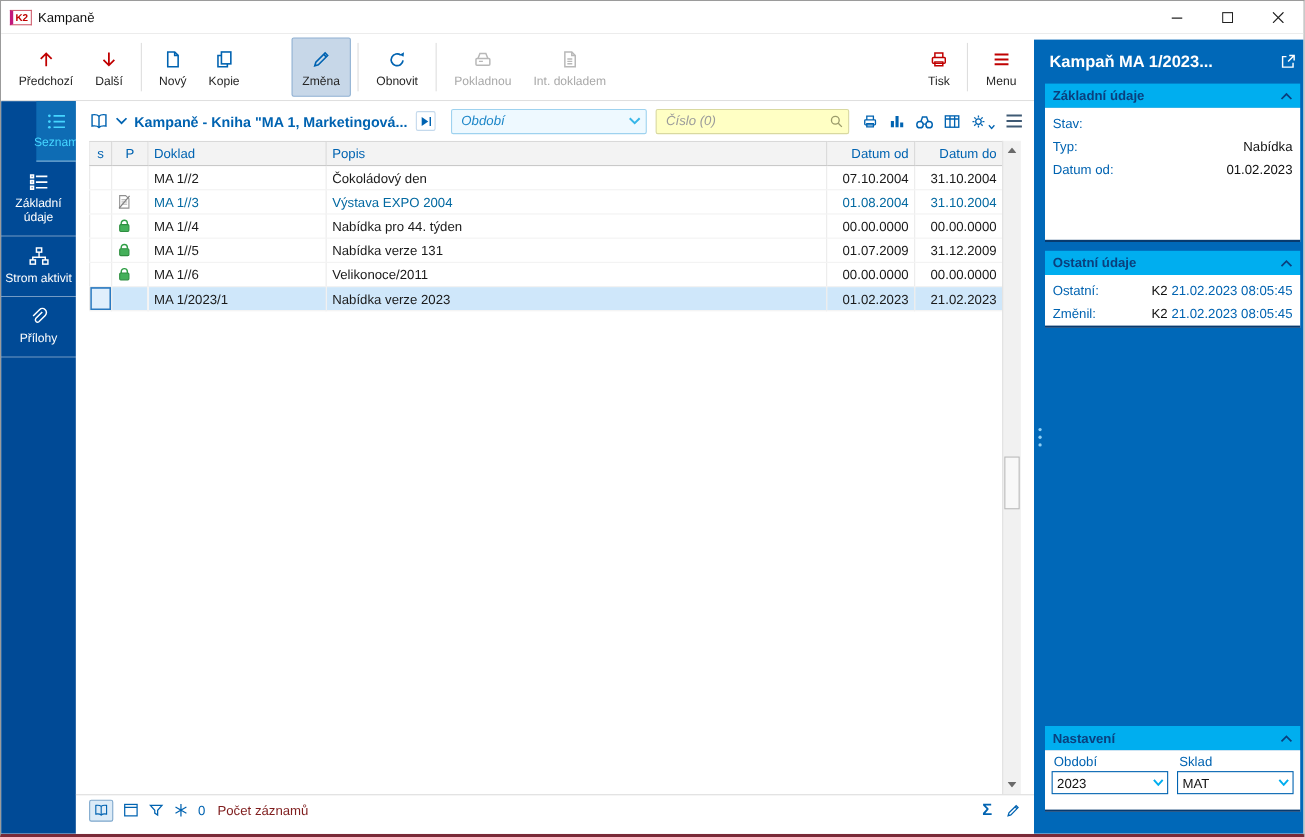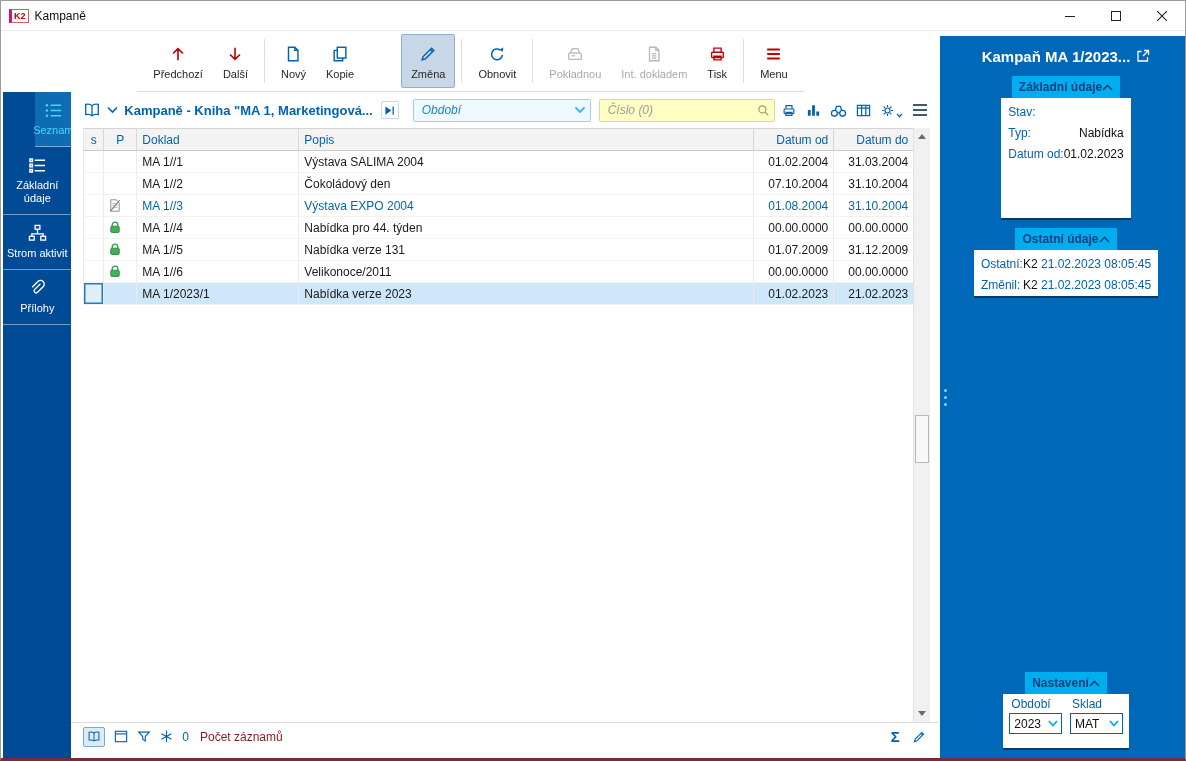--- a/index.html
+++ b/index.html
@@ -33,21 +33,21 @@
   .tbtn.red .ticon{color:var(--accent-red);}
   .tbtn.blue .ticon{color:var(--accent-blue);}
   .tbtn.active{background:#c7d7e8;border-color:#8fb0d2;margin-left:37px;}
   .tbtn.disabled{color:#a9a9a9;}
   .tbtn.disabled .ticon{color:#b8b8b8;}
   .tsep{width:1px;background:#dedede;margin:5px 6px;}
   .tspacer{flex:1;}
 
   
   .body{flex:1;display:flex;min-height:0;background:#fff;}
-  .left-col{flex:1;display:flex;flex-direction:column;min-width:0;align-items:center;}
+  .left-col{flex:1;display:flex;flex-direction:column;min-width:0;}
   .workspace{flex:1;display:flex;min-height:0;}
 
   
   .sidebar{width:68px;flex:none;background:var(--sidebar-navy);color:#fff;display:flex;flex-direction:column;}
   .sitem{padding:8px 2px 9px;display:flex;flex-direction:column;align-items:center;gap:4px;font-size:11px;line-height:13px;text-align:center;border-bottom:1px solid rgba(255,255,255,.45);}
   .sitem .sicon{height:20px;display:flex;align-items:center;color:inherit;}
   .sitem.active{background:var(--sidebar-active);color:var(--sidebar-active-text);margin-left:32px;}
 
   
   .main{flex:1;display:flex;flex-direction:column;min-width:0;background:#fff;padding-bottom:8px;}
@@ -88,21 +88,21 @@
   .gb-toggle{width:22px;height:20px;border:1px solid #7da7cc;background:#dcebf7;display:flex;align-items:center;justify-content:center;border-radius:2px;}
   .gb-count{color:var(--accent-blue);}
   .gb-label{color:#7f1d1d;margin-left:2px;}
   .gb-right{margin-left:auto;display:flex;align-items:center;gap:12px;}
   .sigma{font-size:15px;font-weight:bold;color:var(--accent-blue);line-height:1;}
 
   
   .right-col{width:245px;flex:none;display:flex;background:var(--panel-blue);margin-top:5px;}
   .splitter{width:10px;flex:none;display:flex;flex-direction:column;align-items:center;justify-content:center;gap:4px;}
   .splitter .dot{width:3px;height:3px;border-radius:50%;background:#8fd0f5;}
-  .detail{flex:1;display:flex;flex-direction:column;min-width:0;padding:0 3px 8px 0;align-items:center;}
+  .detail{flex:1;display:flex;flex-direction:column;min-width:0;padding:0 3px 20px 0;}
   .detail-header{flex:none;height:40px;display:flex;align-items:center;color:#fff;font-size:15px;font-weight:bold;padding:0 4px;}
   .detail-title{flex:1;white-space:nowrap;overflow:hidden;}
   .open-win{flex:none;display:flex;align-items:center;color:#fff;margin-left:6px;}
   .sec-bar{flex:none;height:22px;background:var(--section-cyan);display:flex;align-items:center;justify-content:space-between;padding:0 7px;color:var(--section-text);font-weight:bold;font-size:12px;}
   .sec-box{background:#fff;border-bottom:2px solid #083a6e;padding-top:3px;overflow:hidden;}
   .box-basic{height:122px;}
   .box-other{height:48px;}
   .sec-gap{height:8px;flex:none;}
   .panel-spacer{flex:1;}
   .field-row{display:flex;justify-content:space-between;align-items:center;height:21px;padding:0 7px;font-size:12px;}
@@ -382,28 +382,20 @@
                   <tr>
                     <th class="c">s</th>
                     <th class="c">P</th>
                     <th>Doklad</th>
                     <th>Popis</th>
                     <th class="r">Datum od</th>
                     <th class="r">Datum do</th>
                   </tr>
                 </thead>
                 <tbody>
-                    <tr>
-                      <td class="cell-s"></td>
-                      <td class="cell-p"></td>
-                      <td class="cell-doklad">MA 1//1</td>
-                      <td class="cell-popis">Výstava SALIMA 2004</td>
-                      <td class="cell-od">01.02.2004</td>
-                      <td class="cell-do">31.03.2004</td>
-                    </tr>
                     <tr>
                       <td class="cell-s"></td>
                       <td class="cell-p"></td>
                       <td class="cell-doklad">MA 1//2</td>
                       <td class="cell-popis">Čokoládový den</td>
                       <td class="cell-od">07.10.2004</td>
                       <td class="cell-do">31.10.2004</td>
                     </tr>
                     <tr class="muted">
                       <td class="cell-s"></td>

